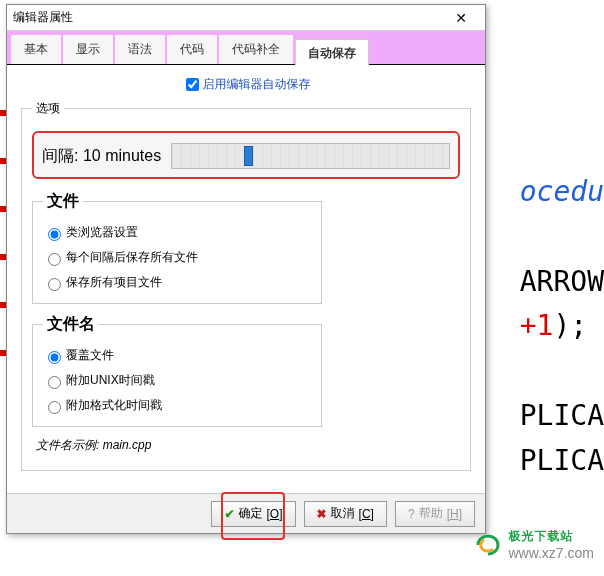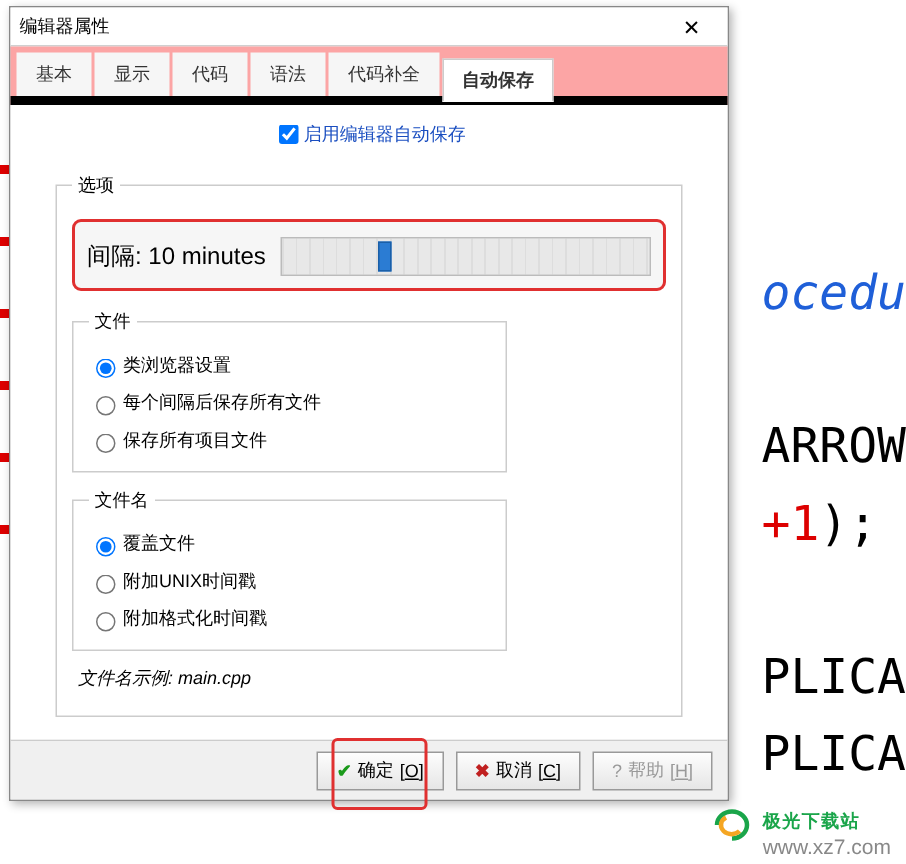--- a/index.html
+++ b/index.html
@@ -11,21 +11,21 @@
     width: 604px;
     height: 576px;
     position: relative;
     overflow: hidden;
   }
   .bg-code {
     position: absolute;
     right: 0;
     top: 0;
     font-family: Consolas, monospace;
-    font-size: 32px;
+    font-size: 28px;
     color: #000;
     line-height: 1.6;
     white-space: pre;
     padding-top: 170px;
     z-index: 0;
   }
   .bg-code .blue { color: #1f5fd8; font-style: italic; }
   .bg-code .red { color: #d00; }
   .dialog {
     position: absolute;
@@ -53,22 +53,22 @@
   .close-btn {
     width: 36px;
     height: 22px;
     text-align: center;
     line-height: 22px;
     font-size: 14px;
     cursor: pointer;
   }
   .tabs {
     display: flex;
-    background: #fca5a5;
-    border-bottom: 6px solid #000000;
+    background: #f0abfc;
+    border-bottom: 1px solid #000000;
     padding-left: 4px;
     padding-top: 4px;
   }
   .tab {
     padding: 5px 12px;
     font-size: 12px;
     color: #333;
     cursor: pointer;
     background: #f6f6f6;
     border: 1px solid transparent;
@@ -94,21 +94,21 @@
     display: flex;
     align-items: center;
     color: #1a4ec0;
     margin-bottom: 6px;
     justify-content: center;
   }
   .checkbox-row input { margin-right: 4px; }
   fieldset.options {
     border: 1px solid #ccc;
     padding: 8px 10px 10px;
-    margin: 16px;
+    margin: 0;
   }
   fieldset.options > legend { font-size: 12px; padding: 0 4px; }
   .interval-box {
     border: 2px solid #e03030;
     border-radius: 6px;
     padding: 10px 8px 8px;
     margin: 6px 0 12px;
     display: flex;
     align-items: center;
     background: #f6f6f6;
@@ -129,21 +129,21 @@
     height: 20px;
     background: #2b7cd3;
     border: 1px solid #1a5fa8;
   }
   fieldset.inner {
     border: 1px solid #ccc;
     margin: 0 0 10px;
     padding: 8px 10px;
     width: 290px;
   }
-  fieldset.inner legend { font-size: 12px; padding: 0 4px; }
+  fieldset.inner legend { font-size: 16px; padding: 0 4px; font-weight: bold; }
   .radio-row {
     display: flex;
     align-items: flex-end;
     padding: 4px 0;
     font-size: 12px;
   }
   .radio-row input { margin-right: 5px; }
   .example-line {
     font-size: 12px;
     margin: 6px 4px;
@@ -191,23 +191,23 @@
     z-index: 1;
   }
   .left-red-strip div {
     height: 6px;
     background: #d00;
     margin-bottom: 42px;
   }
   .watermark {
     position: absolute;
     right: 10px;
-    bottom: 4px;
-    display: flex;
-    align-items: flex-start;
+    bottom: 15px;
+    display: flex;
+    align-items: center;
     gap: 6px;
     font-size: 12px;
     z-index: 4;
   }
   .wm-logo {
     width: 26px;
     height: 22px;
     position: relative;
   }
   .wm-logo svg { width: 100%; height: 100%; }
@@ -242,22 +242,22 @@
     <span>编辑器属性</span>
     <span class="spacer"></span>
     <span class="close-btn">
       <span>✕</span>
     </span>
   </div>
 
   <div class="tabs">
     <div class="tab">基本</div>
     <div class="tab">显示</div>
+    <div class="tab">语法</div>
     <div class="tab">代码</div>
-    <div class="tab">语法</div>
     <div class="tab">代码补全</div>
     <div class="tab active">自动保存</div>
   </div>
 
   <div class="tab-body">
     <label class="checkbox-row">
       <input type="checkbox" checked="" style="">
       <span>启用编辑器自动保存</span>
     </label>
 

